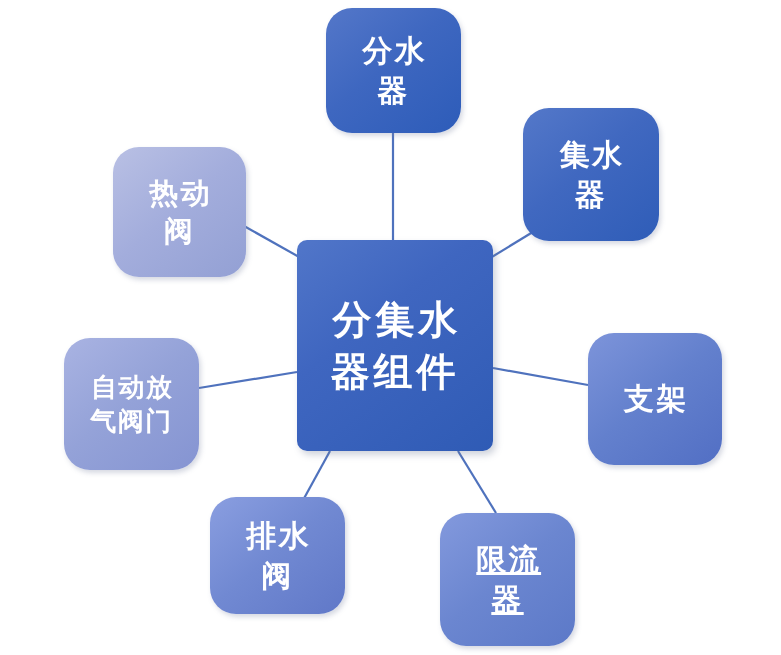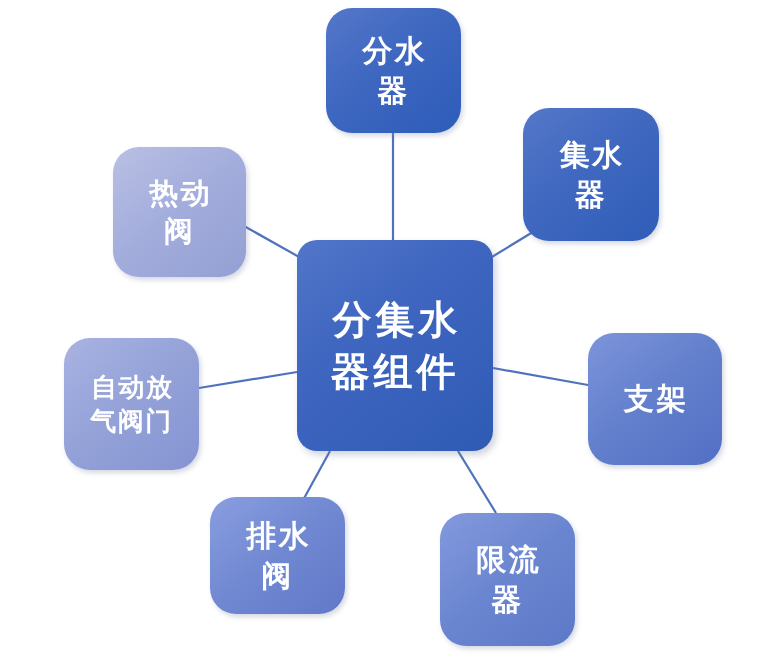--- a/index.html
+++ b/index.html
@@ -58,21 +58,21 @@
     box-sizing: border-box;
     white-space: pre-line;
   }
 
   
   #node-center {
     left: 297px;
     top: 240px;
     width: 196px;
     height: 211px;
-    border-radius: 20px;
+    border-radius: 10px;
     font-size: 39px;
     letter-spacing: 0.10em;
     text-indent: 0.10em;
     background: linear-gradient(142deg, #5176c9 0%, #3f66c0 38%, #2f5bb5 100%);
     box-shadow: 3px 4px 7px rgba(110,120,150,0.33);
   }
 
   
   #node-top {
     left: 326px;
@@ -101,20 +101,21 @@
     background: linear-gradient(140deg, #7d94da 0%, #6380cd 48%, #526fc4 100%);
     justify-content: flex-end;
   }
   #node-bottom-right {
     left: 440px;
     top: 513px;
     width: 135px;
     height: 133px;
     font-size: 30px;
     background: linear-gradient(140deg, #8399dd 0%, #6b86d0 48%, #5c79c8 100%);
+    text-decoration: underline;
   }
   #node-bottom-left {
     left: 210px;
     top: 497px;
     width: 135px;
     height: 117px;
     font-size: 30px;
     background: linear-gradient(140deg, #8a9ee0 0%, #7189d2 48%, #6078c8 100%);
   }
 

